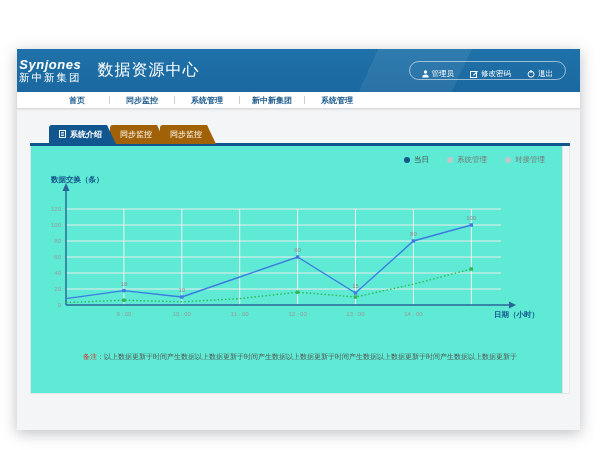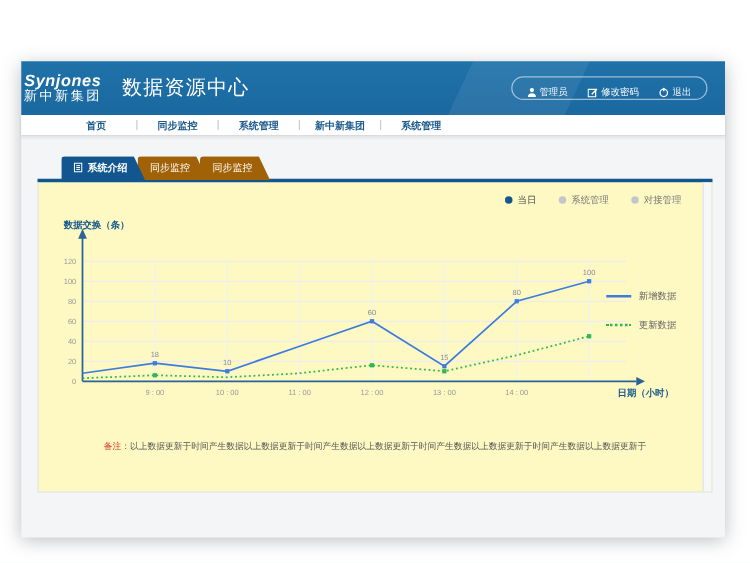--- a/index.html
+++ b/index.html
@@ -35,21 +35,21 @@
     font-size:8px; color:#fff; cursor:pointer; margin-right:-6px;
     clip-path:polygon(0 0, calc(100% - 9px) 0, 100% 100%, 0 100%);
     border-radius:3px 0 0 0; }
   .tab.active { background:#11568e; z-index:3; font-weight:bold; }
   .tab.inactive { background:#a16207; z-index:2; }
   .tab.inactive + .tab.inactive { z-index:1; }
   .tabline { position:absolute; left:13px; top:94px; width:540px; height:3px; background:#11568e; }
 
   
   .panel { position:absolute; left:13px; top:97px; width:540px; height:248px;
-    background:#fef9c3; border:1px solid #e2e6e9; border-top:none; }
+    background:#5eead4; border:1px solid #e2e6e9; border-top:none; }
   .scrollbar { position:absolute; top:0; right:0; width:7px; height:100%;
     background:#f6f7f8; border-left:1px solid #e0e3e5; cursor:pointer; }
 
   .radios { position:absolute; top:9px; right:24px; display:flex; gap:18px; }
   .radio { display:flex; align-items:center; gap:4px; font-size:7.5px; color:#777; cursor:pointer; }
   .radio .dot { width:6px; height:6px; border-radius:50%; background:#c2c7cc; }
   .radio.sel .dot { background:#14568c; }
   .radio.sel { color:#444; }
 
   .chart-svg { position:absolute; left:0; top:0; width:540px; height:248px; }
@@ -202,30 +202,20 @@
         <text x="382.4" y="90" text-anchor="middle" font-size="6" fill="#8a8a8a">80</text>
         <rect x="438.6" y="77.3" width="3.4" height="3.4" fill="#3d7be0"></rect>
         <text x="440.3" y="74" text-anchor="middle" font-size="6" fill="#8a8a8a">100</text>
         <polyline points="35,156.6 92.9,154.2 150.8,155.8 208.7,152.6 266.6,146.2 324.5,151 382.4,138.2 440.3,123" fill="none" stroke="#2eb84f" stroke-width="1.4" stroke-dasharray="1.5,2.2"></polyline>
         <rect x="91.2" y="152.5" width="3.4" height="3.4" fill="#2eb84f"></rect>
         <rect x="264.90000000000003" y="144.5" width="3.4" height="3.4" fill="#2eb84f"></rect>
         <rect x="322.8" y="149.3" width="3.4" height="3.4" fill="#2eb84f"></rect>
         <rect x="438.6" y="121.3" width="3.4" height="3.4" fill="#2eb84f"></rect>
       </svg>
 
-    <div class="legend">
-      <div class="leg-item">
-        <span class="leg-line solid"></span>
-        <span>新增数据</span>
-      </div>
-      <div class="leg-item">
-        <span class="leg-line dotted"></span>
-        <span>更新数据</span>
-      </div>
-    </div>
 
     <div class="note">
       <span class="red">备注：</span><span>以上数据更新于时间产生数据以上数据更新于时间产生数据以上数据更新于时间产生数据以上数据更新于时间产生数据以上数据更新于</span>
     </div>
 
     <div class="scrollbar"></div>
   </div>
 
 </div>
 

